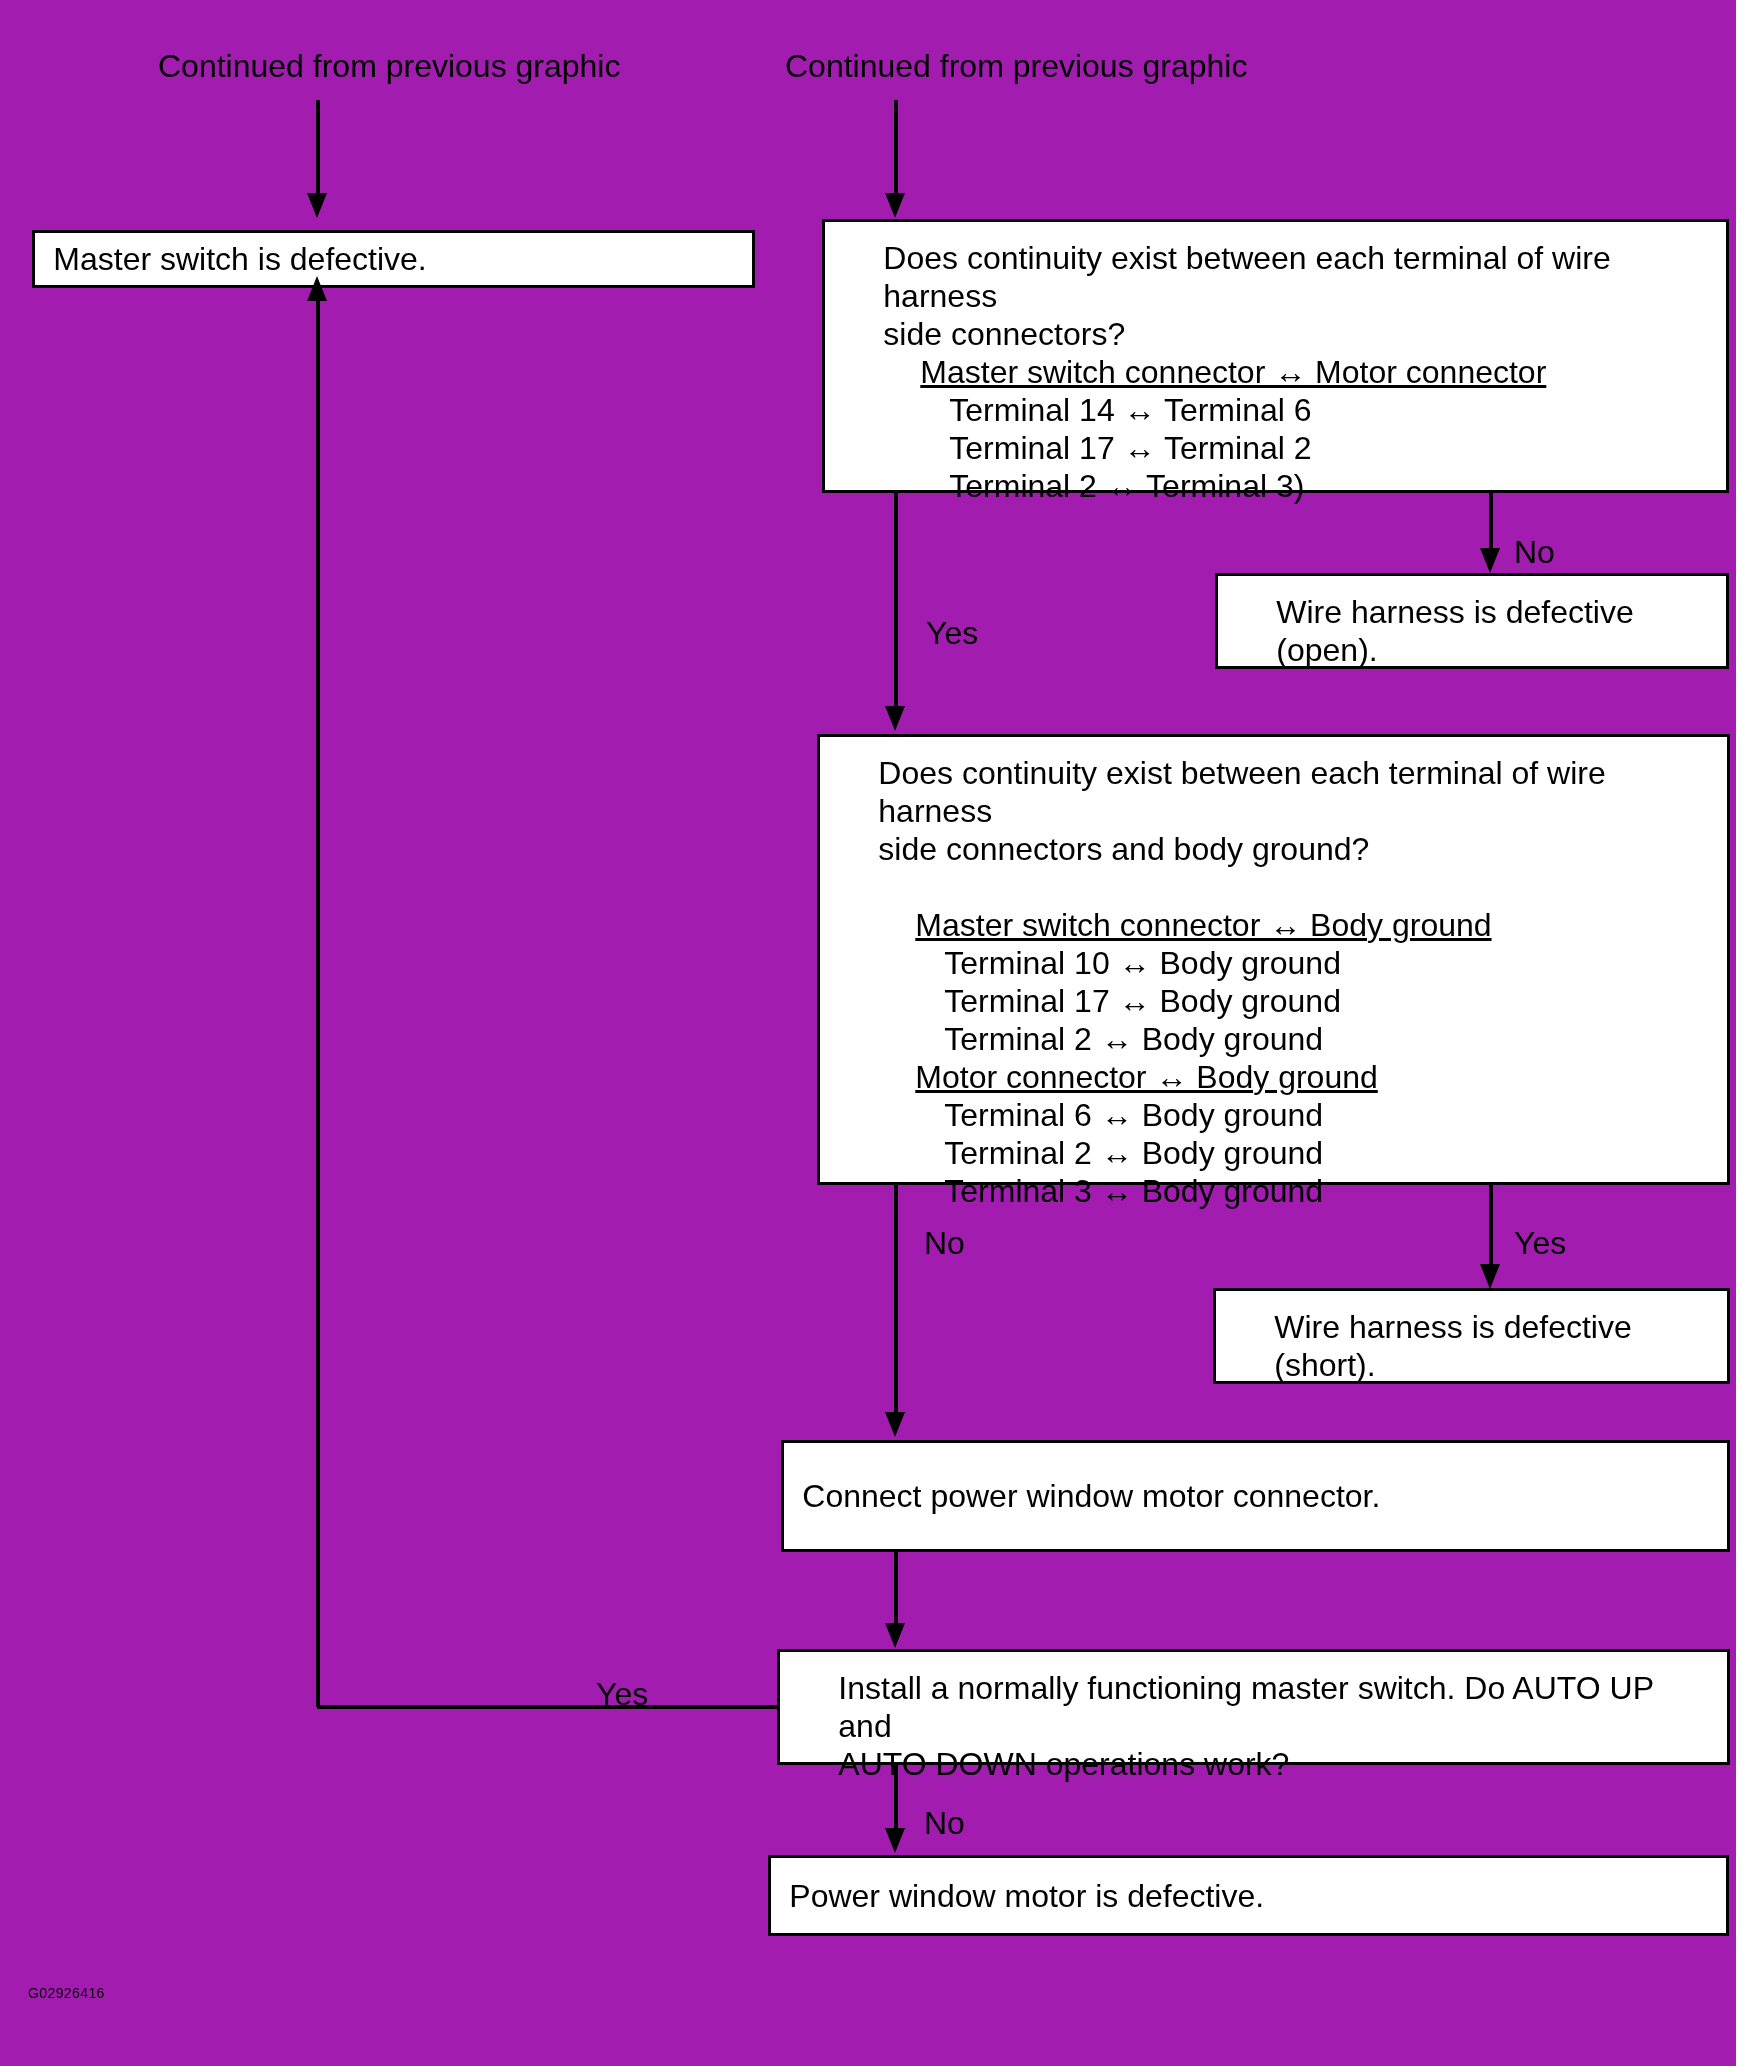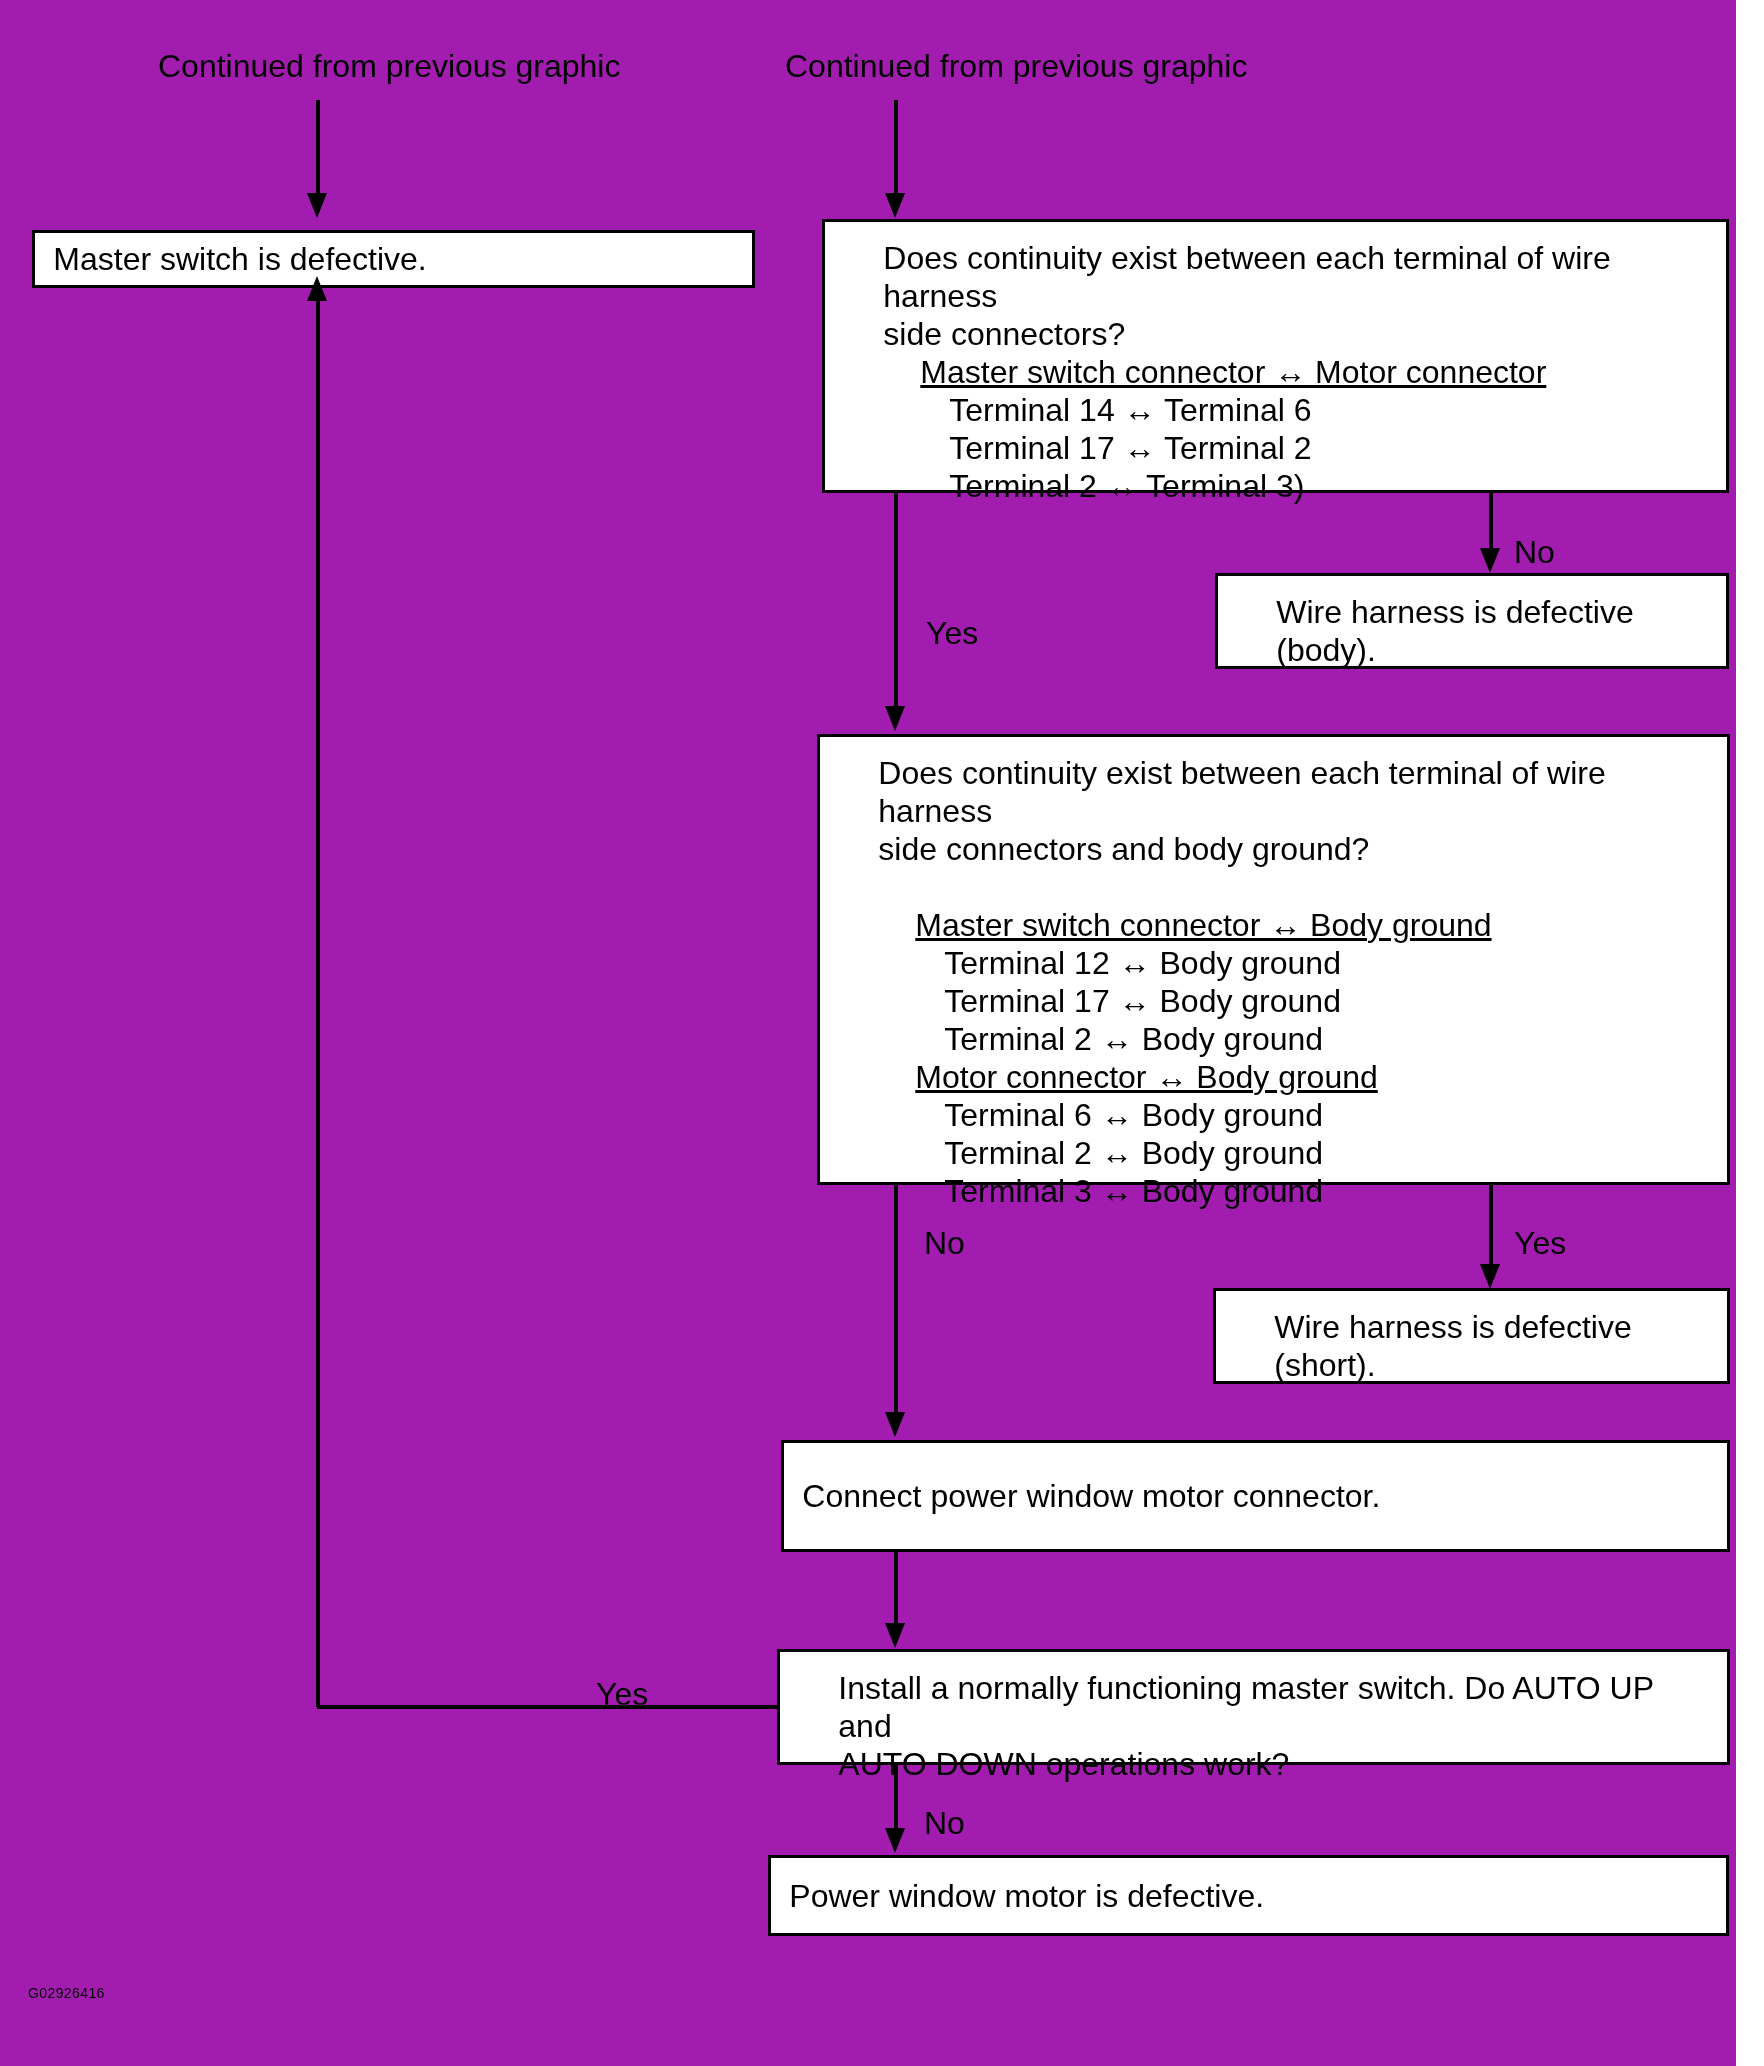--- a/index.html
+++ b/index.html
@@ -128,31 +128,31 @@
   <div class="arrow-down" style="left:1480px; top:548px;"></div>
   <div class="edge-label" style="left:1514px; top:515px;">No</div>
 
   <div class="vline" style="left:894px; top:493px; height:216px;"></div>
   <div class="arrow-down" style="left:885px; top:706px;"></div>
   <div class="edge-label" style="left:926px; top:596px;">Yes</div>
 
   <div class="box top-align" style="left:1215px; top:573px; width:514px; height:96px;">
     <div class="inner">
       <div class="txt">Wire harness is defective</div>
-      <div class="txt">(body).</div>
+      <div class="txt">(open).</div>
     </div>
   </div>
 
   <div class="box top-align" style="left:817px; top:734px; width:913px; height:451px;">
     <div class="inner">
       <div class="txt">Does continuity exist between each terminal of wire harness</div>
       <div class="txt">side connectors and body ground?</div>
       <div class="txt">&nbsp;</div>
       <div class="txt indent1">Master switch connector ↔ Body ground</div>
-      <div class="txt indent2">Terminal 12 ↔ Body ground</div>
+      <div class="txt indent2">Terminal 10 ↔ Body ground</div>
       <div class="txt indent2">Terminal 17 ↔ Body ground</div>
       <div class="txt indent2">Terminal 2 ↔ Body ground</div>
       <div class="txt indent1">Motor connector ↔ Body ground</div>
       <div class="txt indent2">Terminal 6 ↔ Body ground</div>
       <div class="txt indent2">Terminal 2 ↔ Body ground</div>
       <div class="txt indent2">Terminal 3 ↔ Body ground</div>
     </div>
   </div>
 
   <div class="vline" style="left:1489px; top:1185px; height:83px;"></div>

